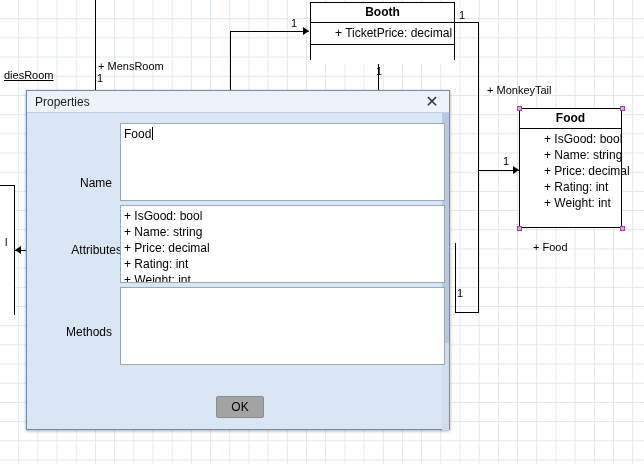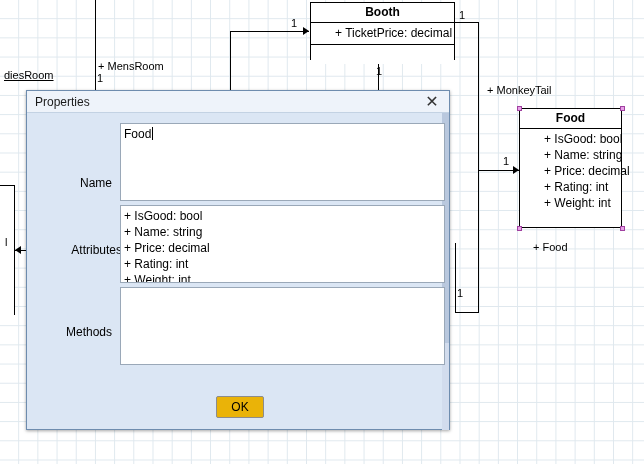--- a/index.html
+++ b/index.html
@@ -162,21 +162,21 @@
     background: #000;
     vertical-align: -2px;
     margin-left: 1px;
   }
   #ok-button {
     position: absolute;
     left: 189px;
     top: 305px;
     width: 48px;
     height: 22px;
-    background: #eab308;
+    background: #a3a3a3;
     border: 1px solid #8c8c8c;
     border-radius: 2px;
     font-size: 12px;
     font-family: "Liberation Sans", sans-serif;
     color: #000;
     cursor: pointer;
     box-sizing: border-box;
     padding: 0;
   }
   #dialog-scrollbar {

